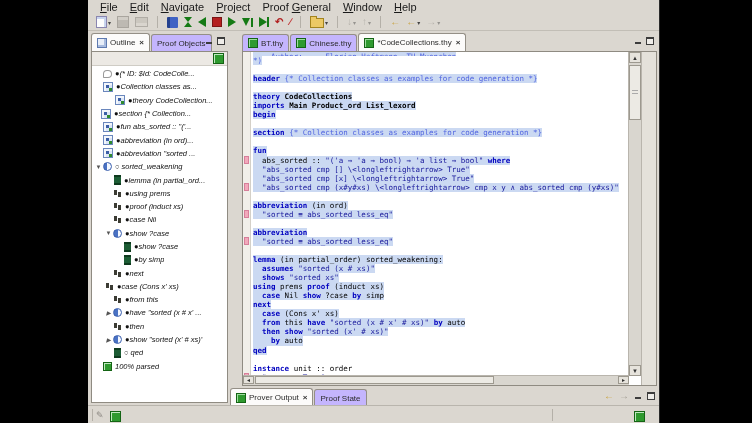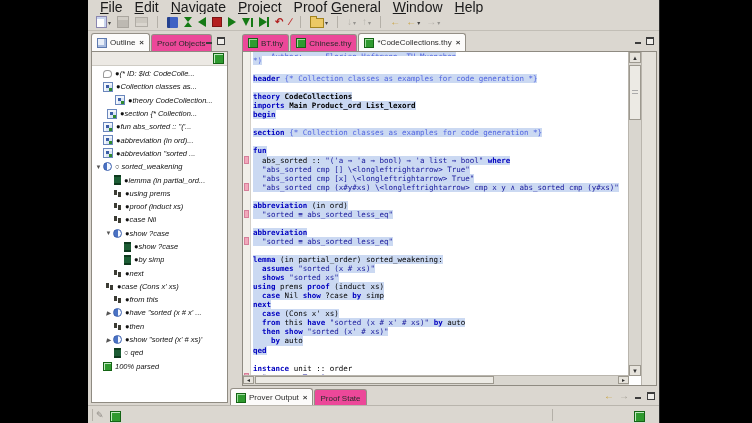--- a/index.html
+++ b/index.html
@@ -4,21 +4,21 @@
 <style>
   html,body{margin:0;padding:0;background:#000;}
   .stage{position:relative;width:752px;height:423px;background:#000;overflow:hidden;
          font-family:"Liberation Sans",sans-serif;}
   .app{position:absolute;left:88px;top:0;width:572px;height:423px;background:#dbd7d0;
        border-right:1px solid #2a2a2a;box-sizing:border-box;}
 
   
   .menubar{position:absolute;left:0;top:0;width:100%;height:14px;display:flex;align-items:center;
            padding-left:6px;box-sizing:border-box;background:#dbd7d0;}
-  .menu-item{font-size:14px;color:#1a1a1a;padding:0 6px;cursor:default;}
+  .menu-item{font-size:11px;color:#1a1a1a;padding:0 6px;cursor:default;}
   .menu-item u{text-decoration:underline;}
 
   
   .toolbar{position:absolute;left:0;top:14px;width:100%;height:17px;display:flex;align-items:center;
            padding-left:5px;box-sizing:border-box;background:#dbd7d0;border-bottom:1px solid #c2beb6;}
   .tb-sep{width:1px;height:12px;background:#b4b0a8;margin:0 6px;}
   .tbtn{display:inline-flex;align-items:center;height:14px;padding:0 2px;margin:0 1px;}
   .tbtn.dis{opacity:.45;}
   .tb-ic{display:inline-flex;align-items:center;justify-content:center;font-size:10px;font-weight:bold;line-height:10px;}
   .tb-dd{font-size:6px;color:#444;margin-left:1px;}
@@ -38,21 +38,21 @@
   .sh-end{display:flex;align-items:center;}
   .sh-end::before{content:"";border-left:8px solid #157a15;border-top:5px solid transparent;border-bottom:5px solid transparent;}
   .sh-end::after{content:"";width:2px;height:10px;background:#157a15;}
   .sh-folder{position:relative;width:12px;height:8px;background:#ecc965;border:1px solid #a3841f;margin-top:2px;}
   .sh-folder::before{content:"";position:absolute;left:-1px;top:-3px;width:5px;height:2px;background:#ecc965;border:1px solid #a3841f;border-bottom:none;}
 
   
   .main{position:absolute;left:0;top:31px;width:100%;height:374px;}
   .tabrow{position:relative;height:18px;display:flex;align-items:flex-end;}
   .tab{display:inline-flex;align-items:center;height:16px;padding:0 5px;margin-right:1px;
-       background:#ec4899;border:1px solid #948f86;border-bottom:none;border-radius:3px 3px 0 0;
+       background:#c4b5fd;border:1px solid #948f86;border-bottom:none;border-radius:3px 3px 0 0;
        font-size:8px;color:#2b2b2b;white-space:nowrap;}
   .tab.active{background:#fcfbfa;height:17px;}
   .tabic{width:8px;height:8px;margin-right:3px;flex:0 0 auto;}
   .ic-theory-file{background:#2f9a2f;border:1px solid #146414;box-shadow:inset 1px 1px 0 #9fdc9f;}
   .ic-outline-view{background:#e8eef8;border:1px solid #5f7ab0;box-shadow:inset -2px -2px 0 #a9bcdf;}
   .tabclose{font-size:8px;margin-left:4px;color:#333;font-weight:bold;}
   .minmax{position:absolute;right:3px;top:4px;display:flex;gap:4px;align-items:center;}
   .btn-min{width:8px;height:8px;position:relative;}
   .btn-min::after{content:"";position:absolute;left:1px;top:5px;width:6px;height:2px;background:#3c3c3c;}
   .btn-max{width:8px;height:8px;border:1px solid #3c3c3c;border-top:2px solid #3c3c3c;box-sizing:border-box;background:#efede9;}
@@ -231,21 +231,21 @@
               <div class="trow" style="padding-left: 2px;">
                 <span class="texp"></span>
                 <span class="tic theory-element"></span>
                 <span class="tlabel">●Collection classes as...</span>
               </div>
               <div class="trow" style="padding-left: 14px;">
                 <span class="texp"></span>
                 <span class="tic theory-element"></span>
                 <span class="tlabel">●theory CodeCollection...</span>
               </div>
-              <div class="trow" style="padding-left: 6px;">
+              <div class="trow" style="padding-left: 0;">
                 <span class="texp"></span>
                 <span class="tic theory-element"></span>
                 <span class="tlabel">●section {* Collection...</span>
               </div>
               <div class="trow" style="padding-left: 2px;">
                 <span class="texp"></span>
                 <span class="tic theory-element"></span>
                 <span class="tlabel">●fun abs_sorted :: "('...</span>
               </div>
               <div class="trow" style="padding-left: 2px;">

